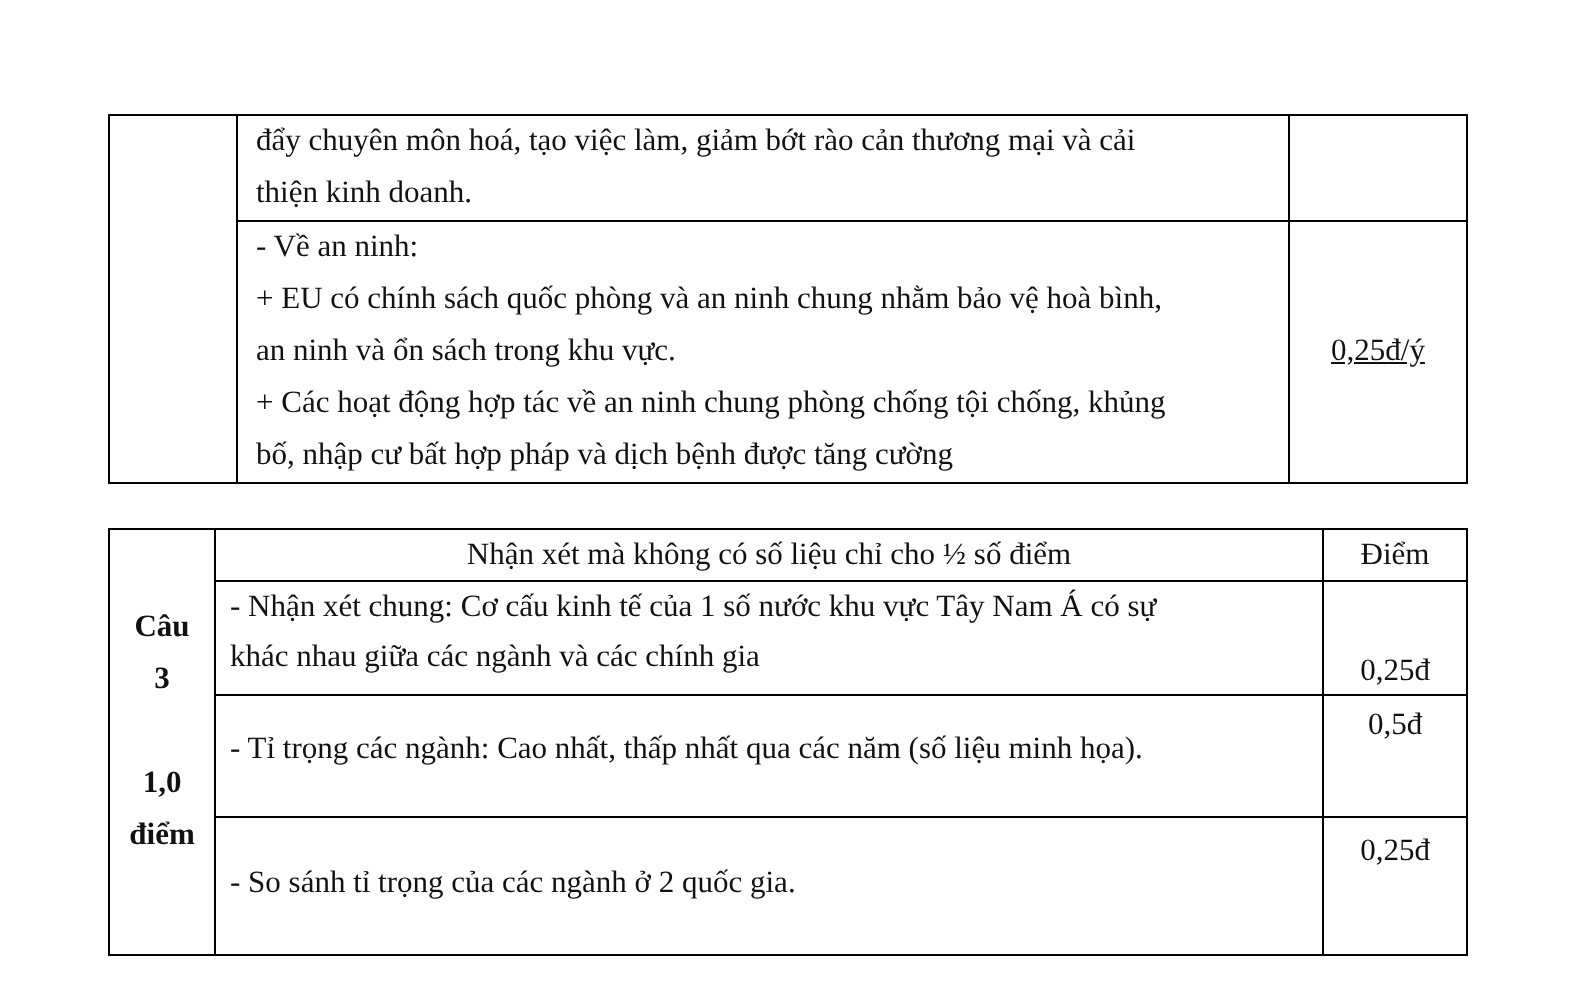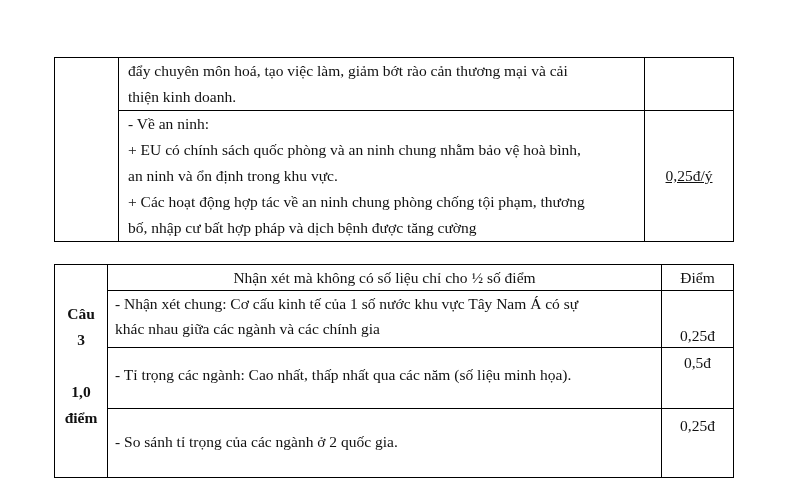--- a/index.html
+++ b/index.html
@@ -103,22 +103,22 @@
     <td class="content">
       <span class="line">đẩy chuyên môn hoá, tạo việc làm, giảm bớt rào cản thương mại và cải</span>
       <span class="line">thiện kinh doanh.</span>
     </td>
     <td class="score-cell"></td>
   </tr>
   <tr class="r2">
     <td class="content">
       <span class="line">- Về an ninh:</span>
       <span class="line">+ EU có chính sách quốc phòng và an ninh chung nhằm bảo vệ hoà bình,</span>
-      <span class="line">an ninh và ổn định trong khu vực.</span>
-      <span class="line">+ Các hoạt động hợp tác về an ninh chung phòng chống tội phạm, thương</span>
+      <span class="line">an ninh và ổn sách trong khu vực.</span>
+      <span class="line">+ Các hoạt động hợp tác về an ninh chung phòng chống tội chống, khủng</span>
       <span class="line">bố, nhập cư bất hợp pháp và dịch bệnh được tăng cường</span>
     </td>
     <td class="score-cell">0,25đ/ý</td>
   </tr>
 </tbody>
   </table>
 
 <table id="t2">
   <colgroup>
     <col class="c1">

